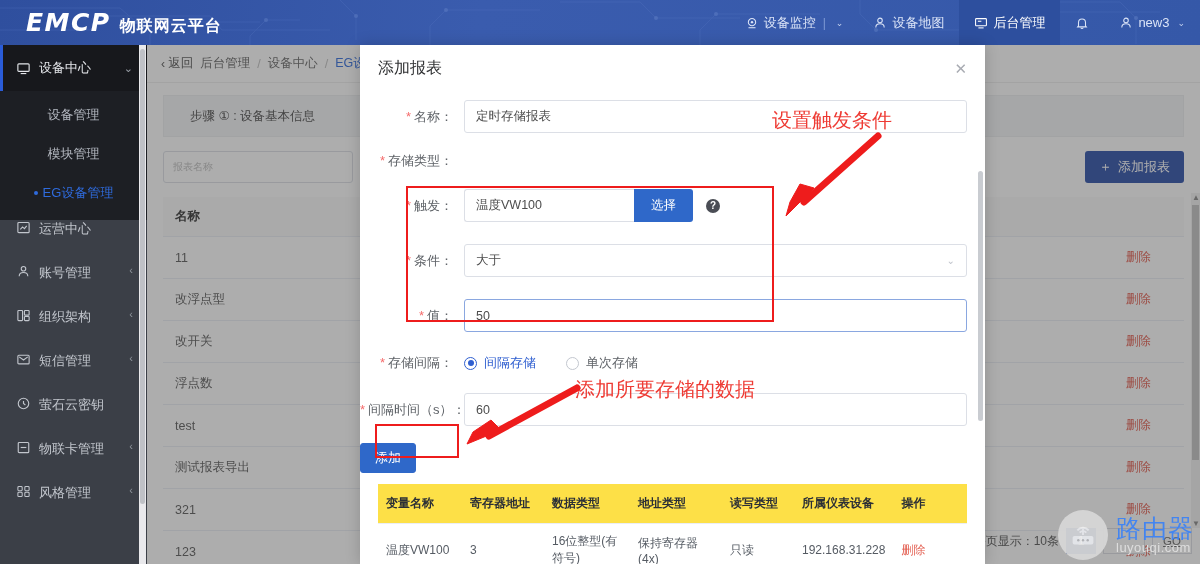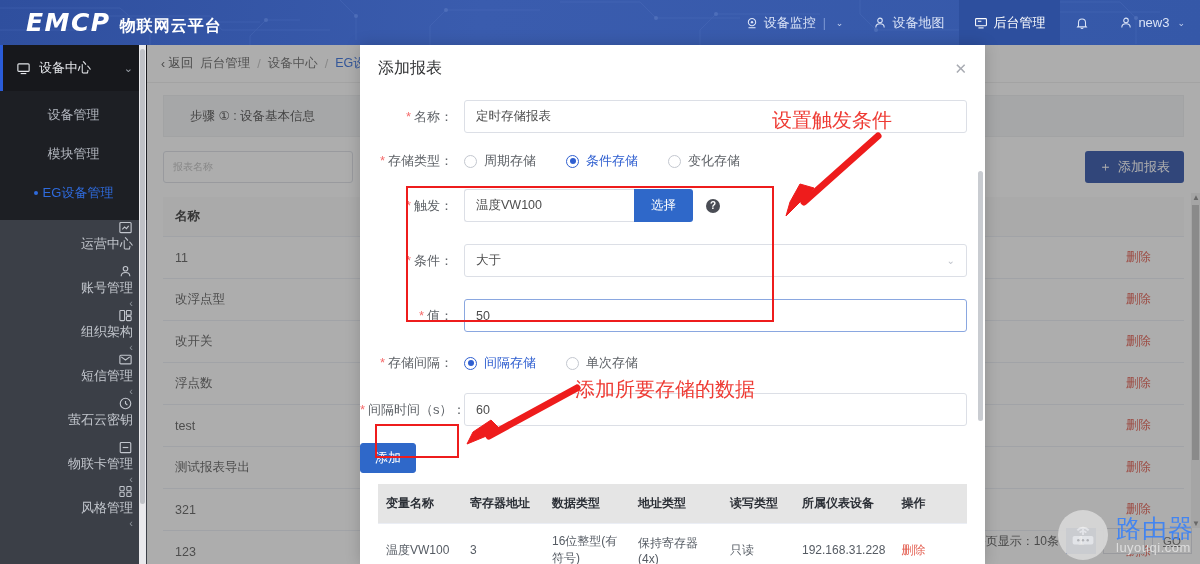--- a/index.html
+++ b/index.html
@@ -63,22 +63,22 @@
   .sb-sub-item {
     height: 39px; display: flex; align-items: center; justify-content: center;
     font-size: 13px; color: #b4b8c0; cursor: pointer; position: relative;
   }
   .sb-sub-item.active { color: #2f6bdd; }
   .sb-sub-item.active .dot {
     width: 4px; height: 4px; border-radius: 50%; background: #2f6bdd;
     margin-right: 5px; display: inline-block;
   }
   .sb-item {
-    height: 44px; display: flex; align-items: flex-end; padding: 0 14px 0 28px;
-    font-size: 13px; color: #c2c6cd; cursor: pointer; flex-direction: column;
+    height: 44px; display: flex; align-items: flex-start; padding: 0 14px 0 16px;
+    font-size: 13px; color: #c2c6cd; cursor: pointer;
   }
   .sb-item .lbl { margin-left: 8px; }
   .sb-item .chev { margin-left: auto; font-size: 11px; color: #8e949c; }
   .sb-ico { width: 15px; height: 15px; display: inline-block; flex: none; }
   .sb-ico svg { display: block; width: 15px; height: 15px; }
   .sb-scroll {
     position: absolute; right: 1px; top: 0; width: 7px; height: 519px; background: #e9e9ec;
   }
   .sb-scroll i { position: absolute; left: 1px; top: 4px; width: 5px; height: 455px; background: #bfc1c6; border-radius: 3px; display:block;}
 
@@ -201,21 +201,21 @@
 
   .addbtn2 {
     width: 56px; height: 30px; background: #2f68c9; color: #fff; border-radius: 3px;
     display: flex; align-items: center; justify-content: center; font-size: 13px;
     cursor: pointer; border: 1px solid #2f68c9;
   }
 
   .dtable { width: 100%; border-collapse: collapse; font-size: 12px; margin-top: 6px; }
   .dtable th {
     text-align: left; color: #2b2f36; font-weight: 700; padding: 11px 8px;
-    border-bottom: 1px solid #ebeef5; background: #e5e5e5; white-space: nowrap;
+    border-bottom: 1px solid #ebeef5; background: #fde047; white-space: nowrap;
   }
   .dtable td {
     padding: 9px 8px; color: #555b63; border-bottom: 1px solid #ebeef5;
     vertical-align: middle;
   }
   .dtable td.del { color: #e35c4e; cursor: pointer; }
   .modal-scroll {
     position: absolute; right: 2px; top: 126px; width: 5px; height: 330px;
   }
   .modal-scroll i { position: absolute; left: 0; top: 0; width: 5px; height: 250px; background: #c9ccd1; border-radius: 3px; display: block; }
@@ -553,34 +553,20 @@
         </div>
         <div class="finput">
           <span>定时存储报表</span>
         </div>
       </div>
 
       <div class="frow">
         <div class="flabel">
           <span class="req">*</span><span>存储类型：</span>
         </div>
-        <div class="radios">
-          <label class="radio">
-            <span class="rc"></span>
-            <span>周期存储</span>
-          </label>
-          <label class="radio on">
-            <span class="rc"></span>
-            <span>条件存储</span>
-          </label>
-          <label class="radio">
-            <span class="rc"></span>
-            <span>变化存储</span>
-          </label>
-        </div>
       </div>
 
       <div class="frow" style="margin-bottom:22px">
         <div class="flabel">
           <span class="req">*</span><span>触发：</span>
         </div>
         <div class="trigwrap">
           <div class="triginput">
             <span>温度VW100</span>
           </div>

